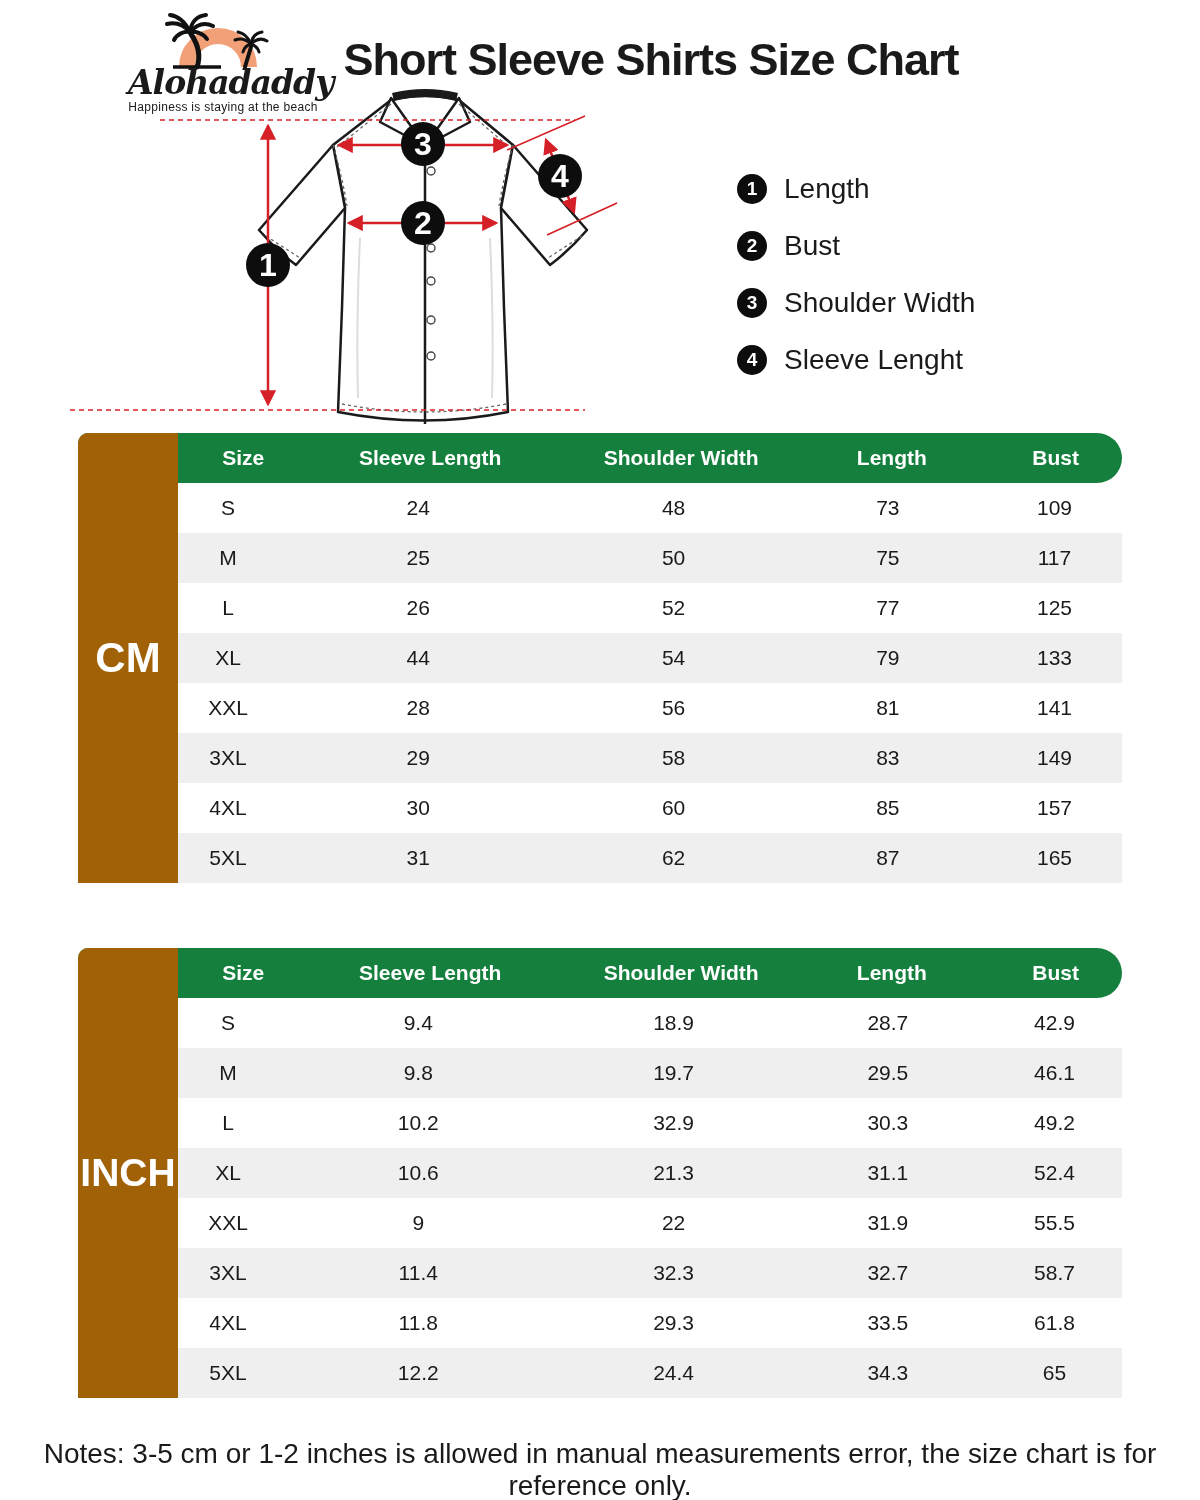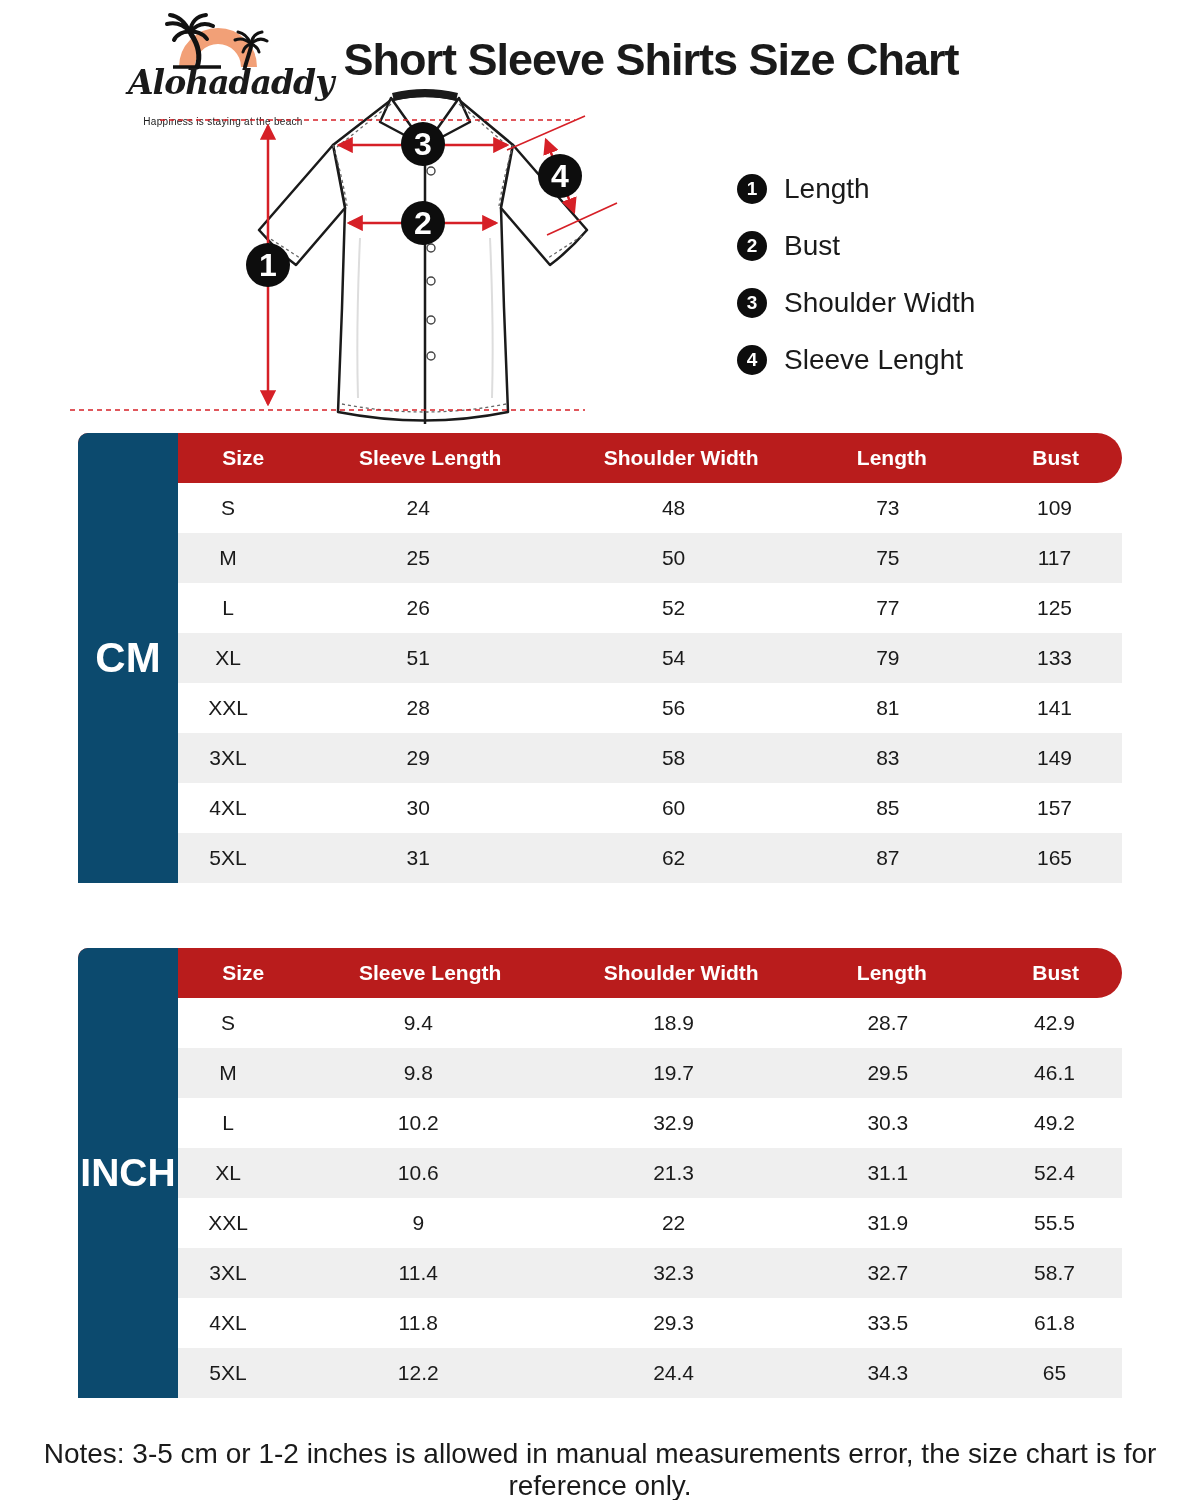--- a/index.html
+++ b/index.html
@@ -5,40 +5,40 @@
   html,body { margin:0; padding:0; background:#ffffff; }
   #page {
     position:relative; width:1200px; height:1500px; background:#ffffff;
     font-family:"Liberation Sans", sans-serif; color:#1a1a1a; overflow:hidden;
   }
   
   .logo { position:absolute; left:128px; top:10px; width:190px; text-align:center; }
   .logo-art { width:132px; height:62px; display:block; margin:0 auto; }
   .logo-text { font-family:"DejaVu Serif", serif; font-style:italic; font-weight:bold;
                font-size:33px; line-height:30px; margin-top:-4px; letter-spacing:-1px; }
-  .logo-tagline { font-size:10px; margin-top:18px; letter-spacing:.3px; }
+  .logo-tagline { font-size:12px; margin-top:2px; letter-spacing:.3px; }
   .title { position:absolute; top:34px; left:0; right:8px; text-align:center;
            padding-left:110px; font-size:45px; font-weight:bold; letter-spacing:-1px; }
   
   .shirt-svg { position:absolute; left:60px; top:88px; width:650px; height:350px; }
   .legend { position:absolute; left:737px; top:174px; }
   .legend-item { display:flex; align-items:center; gap:17px; height:30px; margin-bottom:27px; }
   .legend-num { width:30px; height:30px; border-radius:50%; background:#0d0d0d; color:#fff;
                 font-weight:bold; font-size:19px; line-height:30px; text-align:center; flex:0 0 30px; }
   .legend-label { font-size:28px; }
   
   .size-table { position:absolute; left:78px; width:1044px; height:450px; }
   .size-table.cm   { top:433px; }
   .size-table.inch { top:948px; }
-  .unit-col { position:absolute; left:0; top:0; width:100px; height:450px; background:#0c4a6e;
+  .unit-col { position:absolute; left:0; top:0; width:100px; height:450px; background:#a16207;
               border-radius:10px 0 0 0; display:flex; align-items:center; justify-content:center; z-index:1; }
   .unit-label { color:#ffffff; font-weight:bold; }
   .cm .unit-label { font-size:42px; }
   .inch .unit-label { font-size:39px; }
-  .thead { position:absolute; left:0; top:0; width:100%; height:50px; background:#b91c1c;
+  .thead { position:absolute; left:0; top:0; width:100%; height:50px; background:#15803d;
            border-radius:10px 25px 25px 0; box-sizing:border-box; padding-left:116px;
            display:flex; align-items:center; }
   .th { color:#ffffff; font-weight:bold; font-size:21px; text-align:center; }
   .tbody { position:absolute; left:100px; top:50px; width:944px; }
   .tr { display:flex; align-items:center; height:50px; background:#ffffff; }
   .tr.alt { background:#efefef; }
   .td { font-size:21px; text-align:center; }
   .col-0 { width:10.6%; } .col-1 { width:29.7%; } .col-2 { width:24.4%; }
   .col-3 { width:21.0%; } .col-4 { width:14.3%; }
   
@@ -186,21 +186,21 @@
         </div>
         <div class="tr">
           <div class="td col-0">L</div>
           <div class="td col-1">26</div>
           <div class="td col-2">52</div>
           <div class="td col-3">77</div>
           <div class="td col-4">125</div>
         </div>
         <div class="tr alt">
           <div class="td col-0">XL</div>
-          <div class="td col-1">51</div>
+          <div class="td col-1">44</div>
           <div class="td col-2">54</div>
           <div class="td col-3">79</div>
           <div class="td col-4">133</div>
         </div>
         <div class="tr">
           <div class="td col-0">XXL</div>
           <div class="td col-1">28</div>
           <div class="td col-2">56</div>
           <div class="td col-3">81</div>
           <div class="td col-4">141</div>

